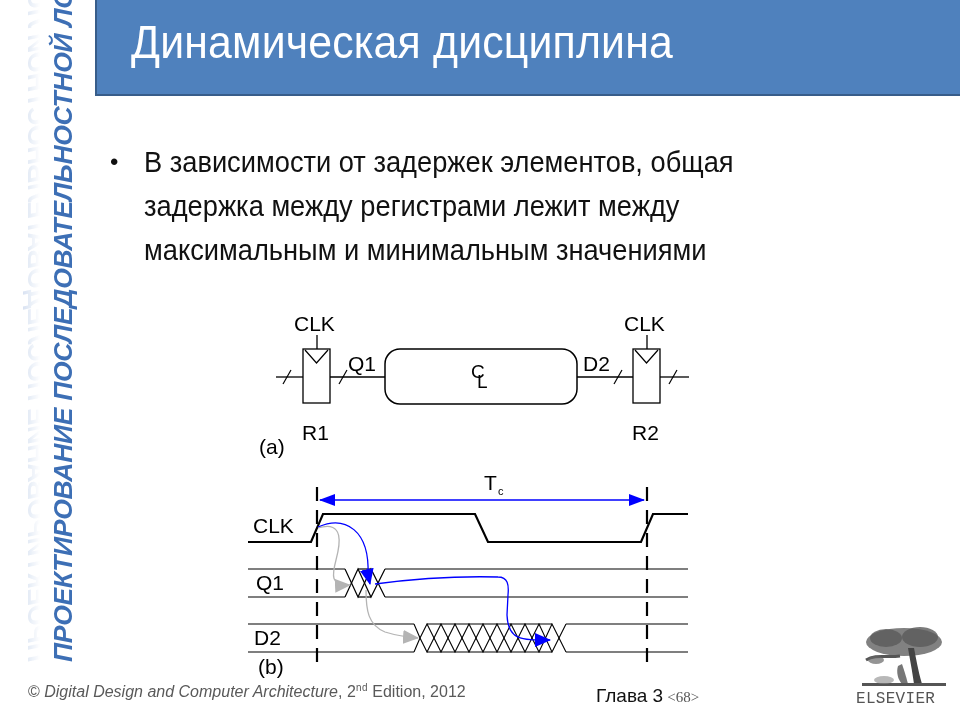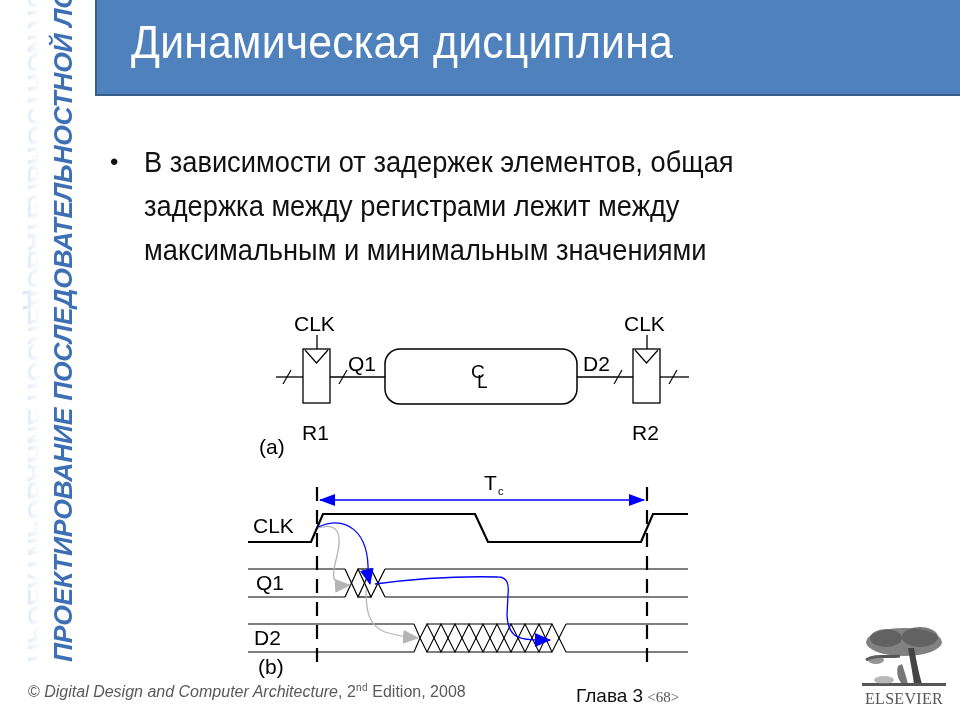--- a/index.html
+++ b/index.html
@@ -61,31 +61,31 @@
     .diagram { position: absolute; left: 0; top: 0; }
     .diagram text { font-family: "Liberation Sans", sans-serif; fill: #000; }
     .footer-copy {
       position: absolute; left: 28px; top: 683px;
       font-family: "Liberation Sans", sans-serif; font-size: 16px; color: #595959;
       white-space: nowrap;
     }
     .footer-copy i { font-style: italic; }
     .footer-copy sup { font-size: 10px; font-family: Liberation Mono, monospace; }
     .footer-chapter {
-      position: absolute; left: 576px; top: 685px;
+      position: absolute; left: 596px; top: 685px;
       font-family: "Liberation Sans", sans-serif; font-size: 19px; color: #111111;
       white-space: nowrap;
     }
     .footer-page {
       font-family: "Liberation Serif", serif; font-size: 15px; color: #555555; margin-left: 4px;
     }
     .logo { position: absolute; left: 856px; top: 620px; width: 96px; height: 96px; }
     .logo-text {
-      position: absolute; left: 0; top: 70px; width: 96px; text-align: center;
-      font-family: Liberation Serif, serif; font-size: 16px; color: #555555; letter-spacing: 0.3px;
+      position: absolute; left: 0; top: 70px; width: 96px; 
+      font-family: Liberation Mono, monospace; font-size: 16px; color: #555555; letter-spacing: 0.3px;
     }
   </style>
 </head>
 <body>
 
 <div class="title-box">
   <div class="title-text">Динамическая дисциплина</div>
 </div>
 
 <div class="side-band">
@@ -205,21 +205,21 @@
       <path d="M318,527 C345,515 370,530 368,575 L370,584" fill="none" stroke="#0000ff" stroke-width="1.3" marker-end="url(#arrBlueBig)"></path>
       <path d="M375,584 C420,578 460,576 498,577 C508,577 509,585 508,595 L507,615 C508,640 520,640 550,640" fill="none" stroke="#0000ff" stroke-width="1.3" marker-end="url(#arrBlueBig)"></path>
     </g>
 
     <text x="258" y="674" font-size="21">(b)</text>
   </g>
 </svg>
 
 <div class="footer-copy">
   <span>©</span>
-  <i>Digital Design and Computer Architecture</i><span>, 2</span><sup>nd</sup><span> Edition, 2008</span>
+  <i>Digital Design and Computer Architecture</i><span>, 2</span><sup>nd</sup><span> Edition, 2012</span>
 </div>
 
 <div class="footer-chapter">
   <span>Глава 3</span><span class="footer-page">&lt;68&gt;</span>
 </div>
 
 <div class="logo">
   <svg width="96" height="72" viewBox="0 0 96 72">
     <ellipse cx="48" cy="22" rx="38" ry="14" fill="#6b6b6b" opacity="0.85"></ellipse>
     <ellipse cx="30" cy="18" rx="16" ry="9" fill="#5a5a5a" opacity="0.8"></ellipse>

